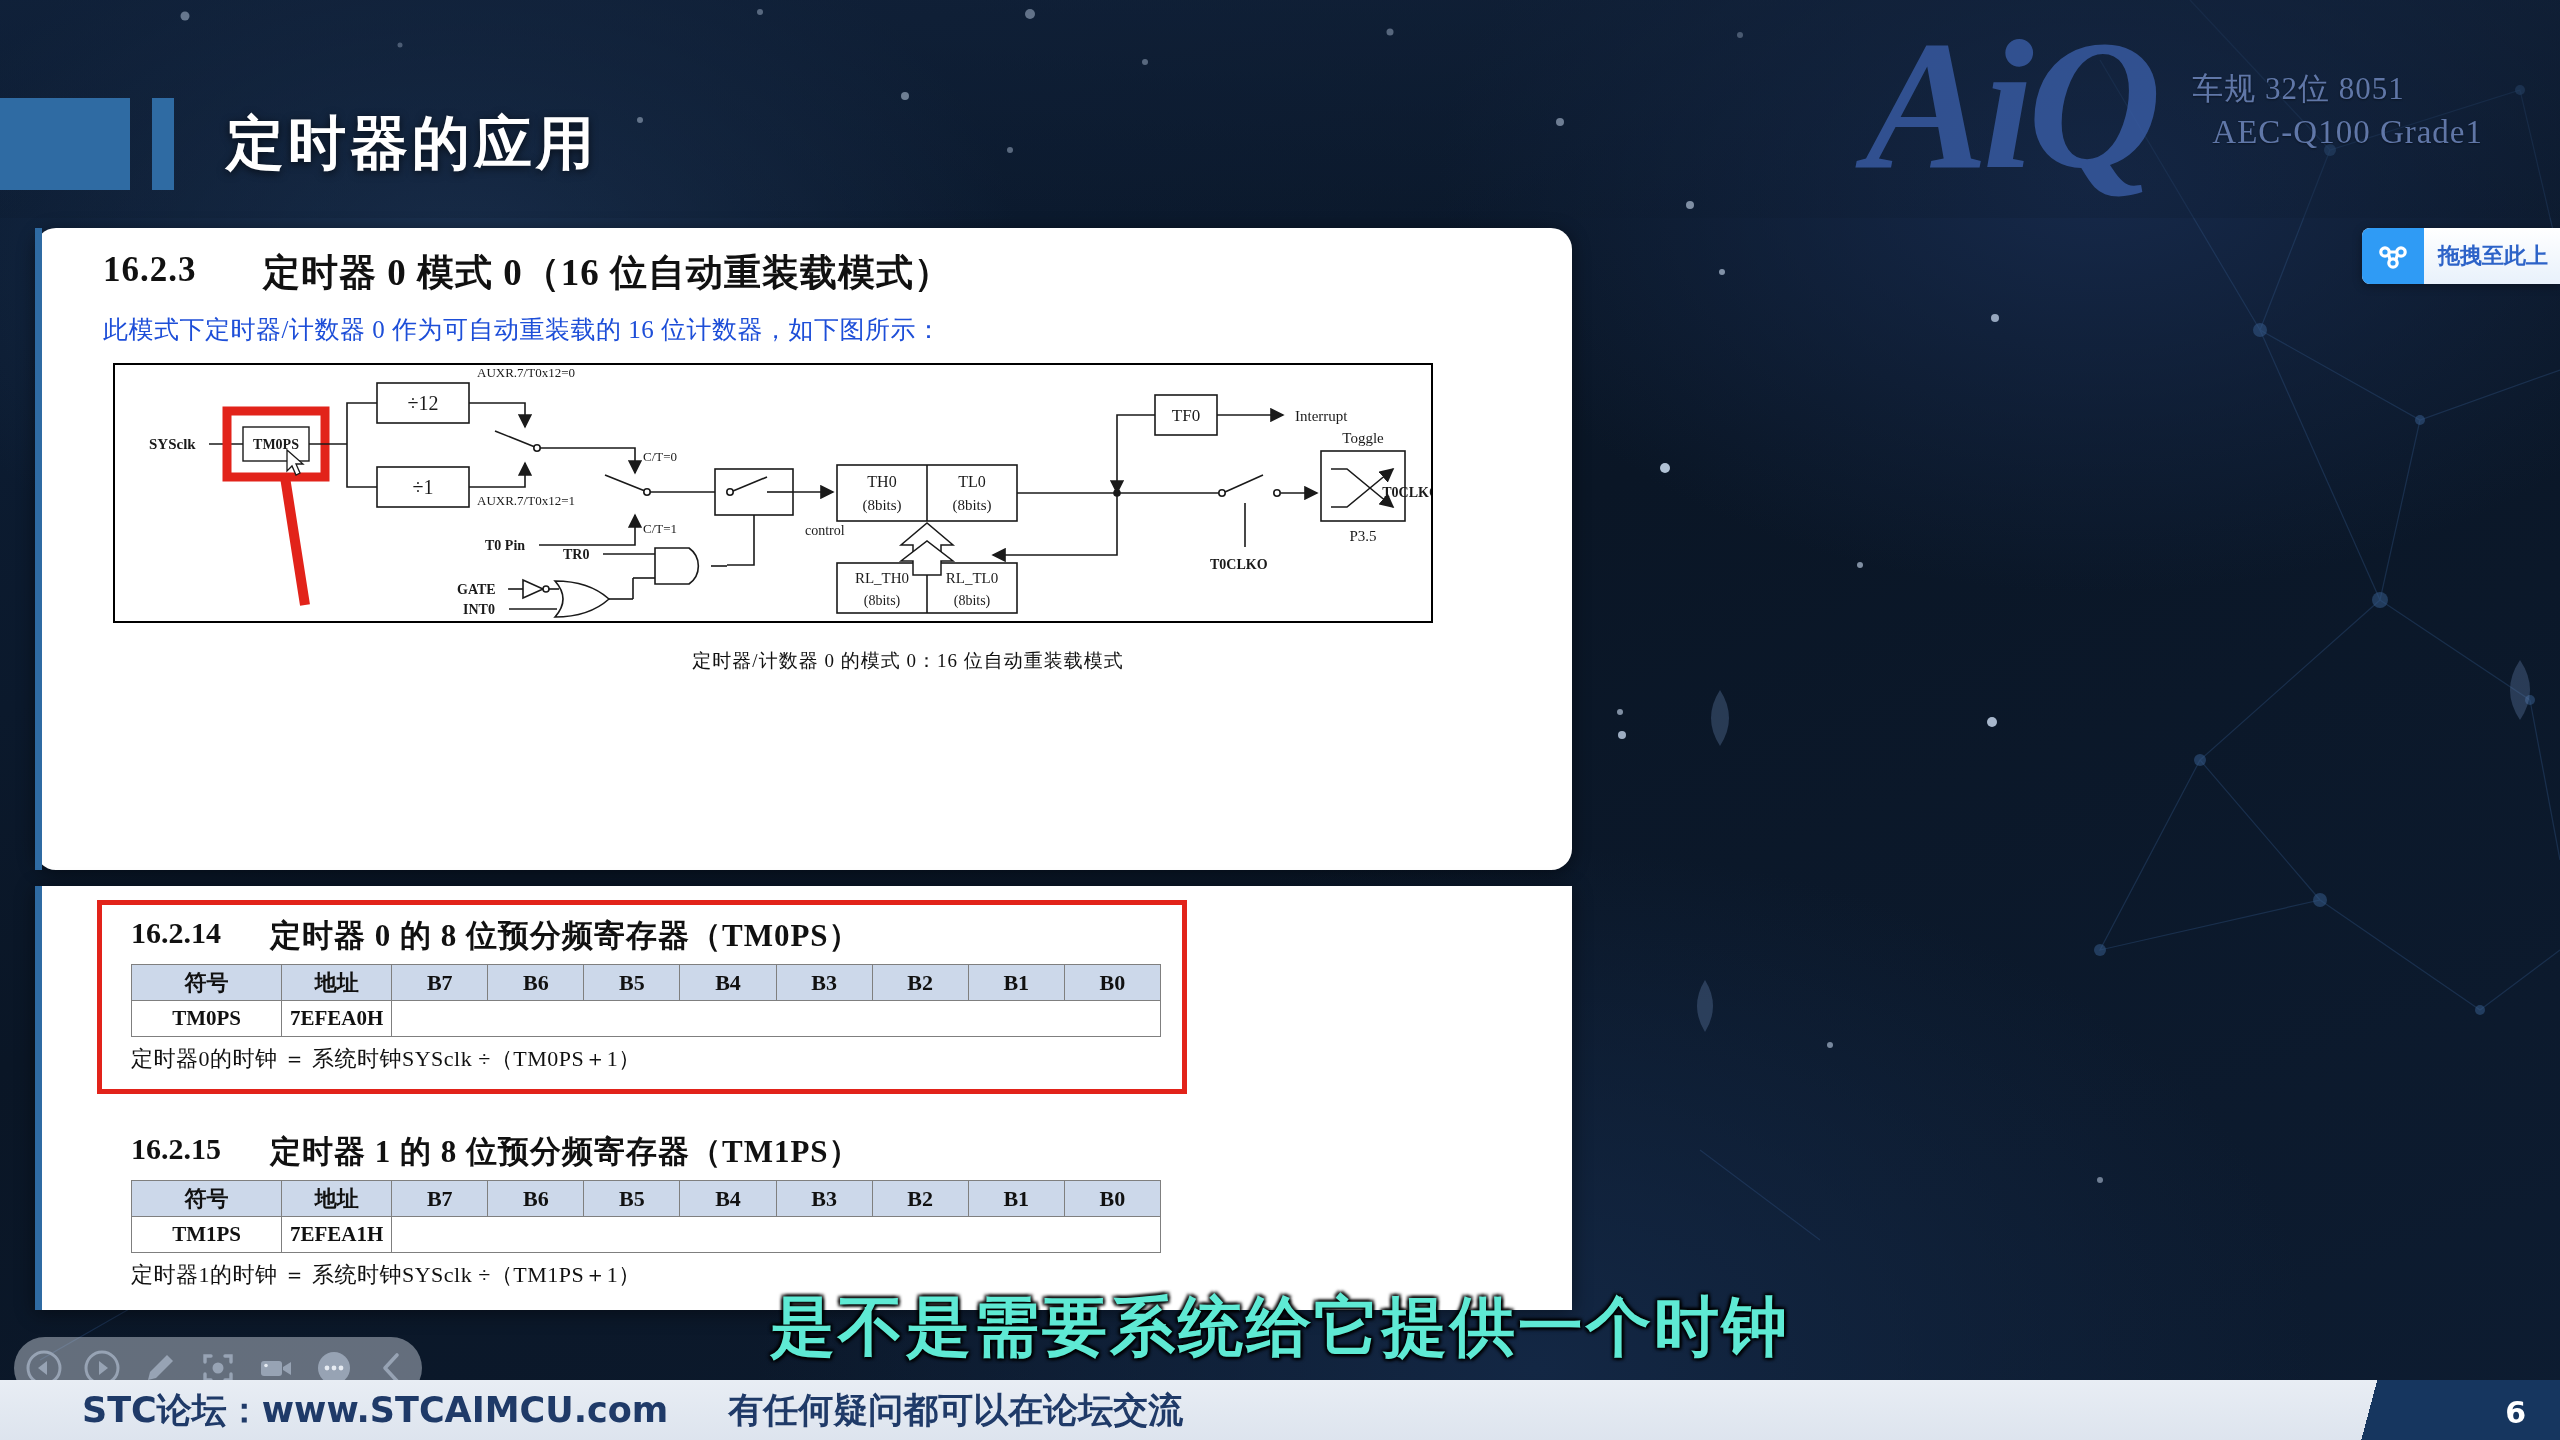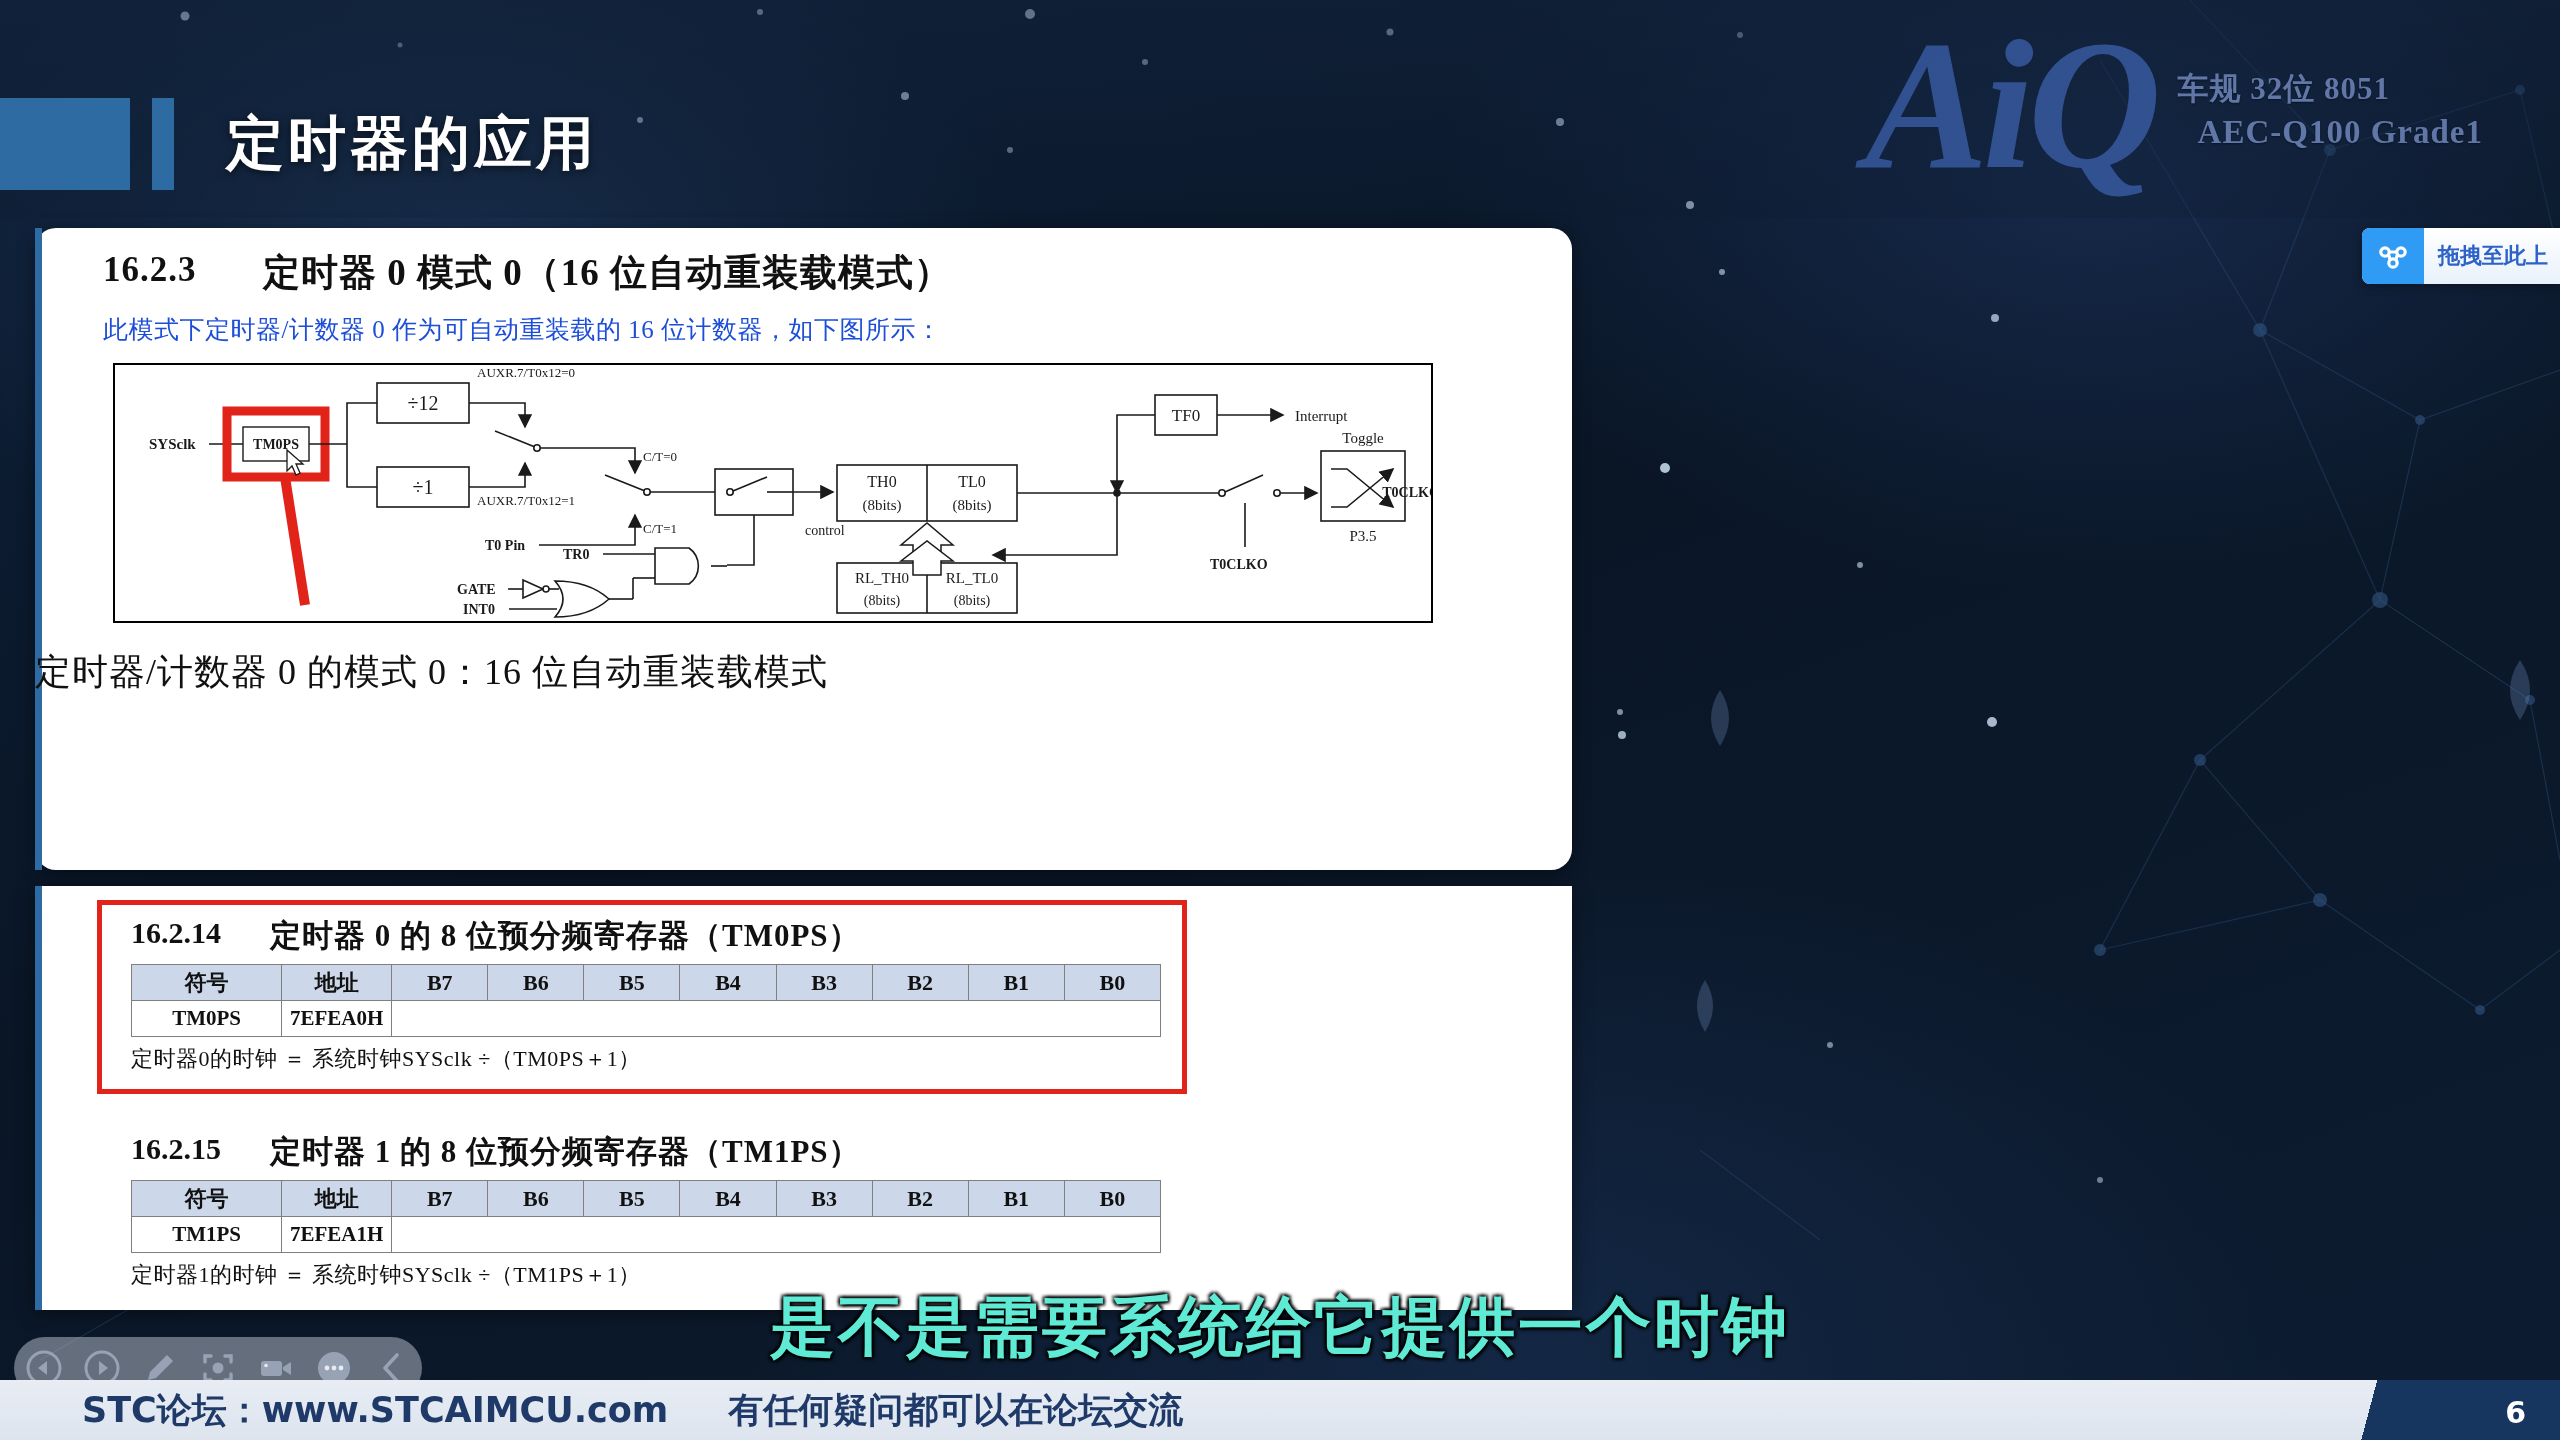--- a/index.html
+++ b/index.html
@@ -54,21 +54,21 @@
     color: #3a5ea8;
     opacity: 0.78;
     letter-spacing: -6px;
     line-height: 1;
   }
   #brand .blines { position: absolute; right: 22px; top: 48px; text-align: left; }
   #brand .bl1, #brand .bl2 {
     font-family: "Liberation Serif", serif;
     color: #6e86bb;
     opacity: 0.85;
-    font-weight: bold;
+    font-weight: normal;
     letter-spacing: 1px;
     text-shadow: 0 1px 2px rgba(0,0,0,0.5);
   }
   #brand .bl1 { font-size: 31px; }
   #brand .bl2 { font-size: 33px; margin-top: 4px; margin-left: 20px; }
 
   
   #upload-badge {
     position: absolute; right: 0; top: 228px;
     height: 56px; display: flex; align-items: center;
@@ -108,22 +108,22 @@
     position: absolute; left: 68px; top: 85px; font-size: 25px;
     font-family: "Liberation Serif", serif; color: #1d4ed8; letter-spacing: .5px;
   }
 
   
   #diagram-frame {
     position: absolute; left: 78px; top: 135px; width: 1320px; height: 260px;
     border: 2px solid #000; background: #fff;
   }
   #diagram-caption {
-    position: absolute; left: 0; top: 420px; width: 1746px; 
-    font-family: "Liberation Serif", serif; font-size: 36px; color: #111; letter-spacing: 1px;
+    position: absolute; left: 0; top: 420px; width: 1746px; text-align: center;
+    font-family: "Liberation Serif", serif; font-size: 19px; color: #111; letter-spacing: 1px;
   }
 
   
   #doc-bottom {
     position: absolute; left: 35px; top: 886px; width: 1537px; height: 424px;
     background: #ffffff;
     box-shadow: 0 3px 18px rgba(0,0,0,0.45);
   }
   #doc-bottom::before {
     content: ""; position: absolute; left: 0; top: 0; width: 7px; height: 100%;

